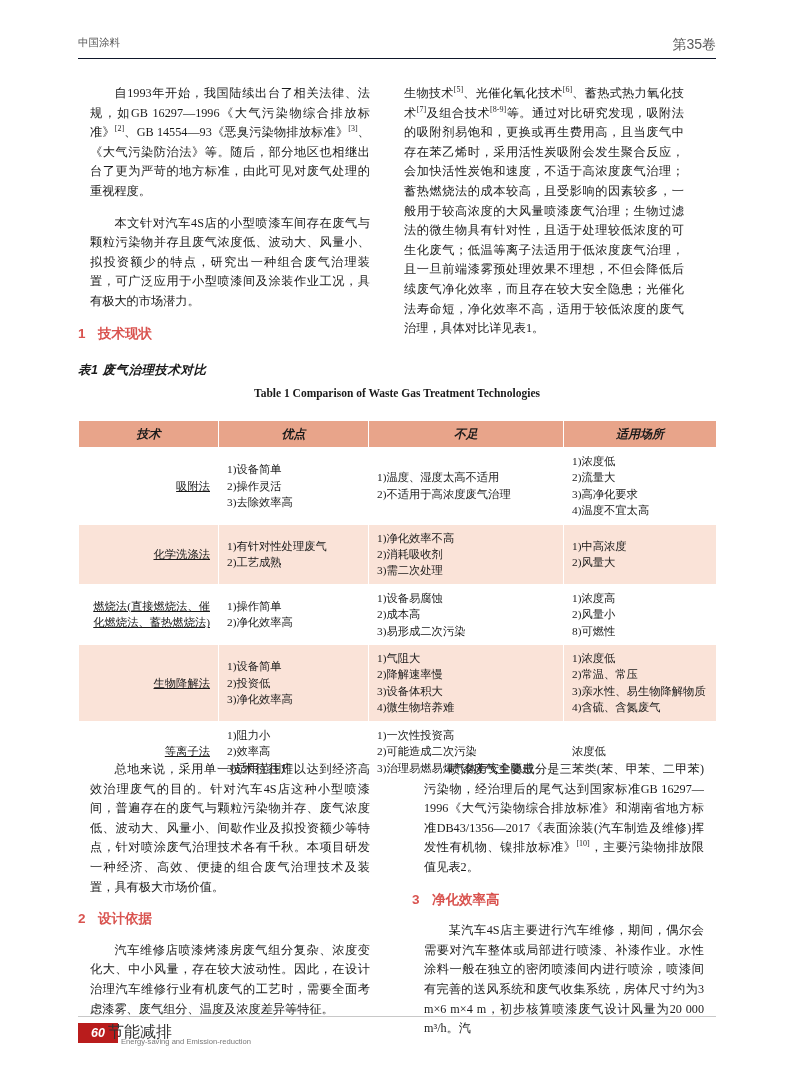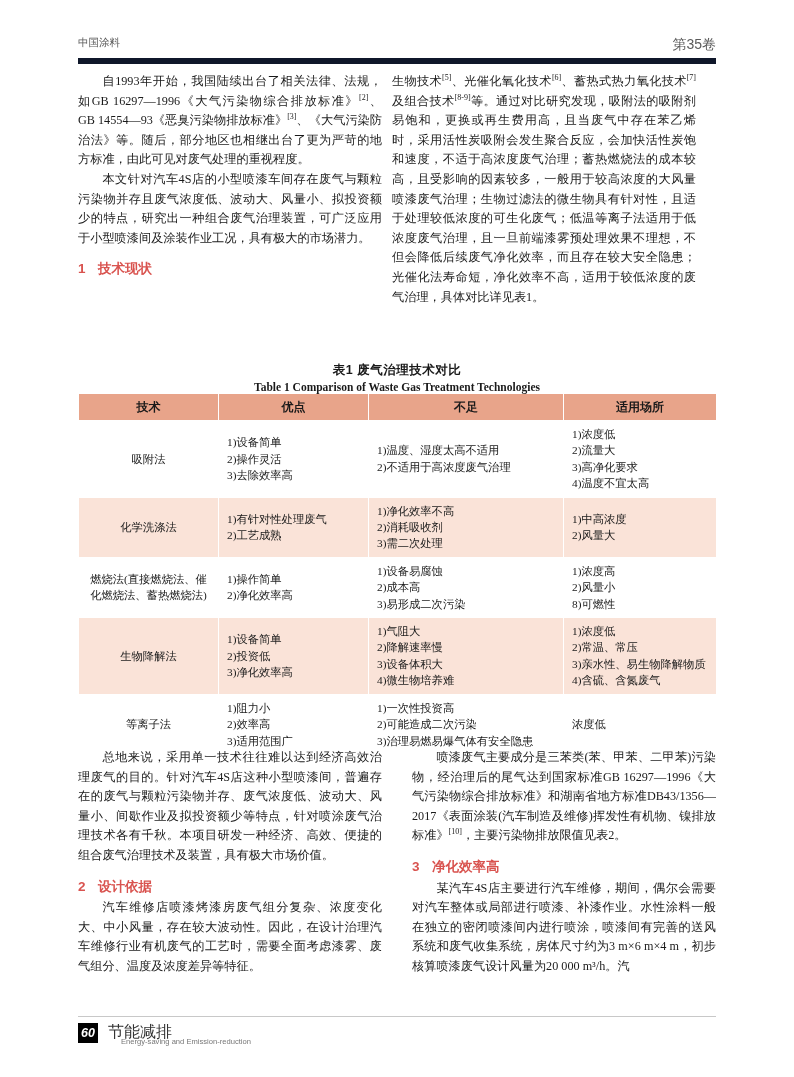--- a/index.html
+++ b/index.html
@@ -23,21 +23,21 @@
     box-sizing: border-box;
   }
 
   
   .header-bar {
     position: absolute;
     left: 78px;
     top: 36px;
     width: 638px;
     height: 22px;
-    border-bottom: 6px solid #0f172a;
+    border-bottom: 1px solid #0f172a;
   }
   .header-left {
     position: absolute;
     left: 0;
     top: 0;
     font-size: 10.5px;
     color: #5a5a5a;
     font-family: "Liberation Sans", sans-serif;
   }
   .header-right {
@@ -58,21 +58,21 @@
     text-align: justify;
     text-justify: inter-ideograph;
   }
   .col-left { left: 78px; top: 72px; }
   .col-right { left: 392px; top: 72px; }
 
   .col-left-lower { left: 78px; top: 748px; }
   .col-right-lower { left: 412px; top: 748px; }
 
   p {
-    margin: 0;
+    margin: 12px;
     text-indent: 2em;
   }
   p.noindent { text-indent: 0; }
 
   .sec-head {
     margin: 11px 0 2px 0;
     color: #d9534f;
     font-family: "Liberation Sans", sans-serif;
     font-weight: bold;
     font-size: 13.5px;
@@ -90,61 +90,63 @@
   }
 
   
   .table-wrap {
     position: absolute;
     left: 78px;
     top: 362px;
     width: 638px;
   }
   .tbl-title-cn {
-    text-align: center;
+    text-align: left;
     font-family: "Liberation Sans", sans-serif;
     font-weight: bold;
     font-size: 12.5px;
-    margin-bottom: 2px;
+    margin-bottom: 8px;
     letter-spacing: 0.5px;
+    font-style: italic;
   }
   .tbl-title-en {
     text-align: center;
     font-family: "Liberation Serif", serif;
     font-weight: bold;
     font-size: 11.5px;
-    margin-bottom: 0;
+    margin-bottom: 21px;
   }
   table.data {
     border-collapse: collapse;
     width: 638px;
     table-layout: fixed;
   }
   table.data th {
     background: #e8a48a;
     color: #1a1a1a;
     font-family: "Liberation Sans", sans-serif;
     font-weight: bold;
     font-size: 12px;
     height: 24px;
     border: 1px solid #ffffff;
     text-align: center;
     vertical-align: middle;
+    font-style: italic;
   }
   table.data td {
     border: 1px solid #ffffff;
     font-size: 11.3px;
     line-height: 16.4px;
     padding: 5px 8px;
     vertical-align: middle;
     color: #1a1a1a;
   }
   table.data tr.shade td { background: #fae3d8; }
   table.data tr.plain td { background: #ffffff; }
-  td.c-tech { text-align: center; }
+  td.c-tech { text-align: right; text-decoration: underline; }
   td.c-mid { text-align: left; }
 
   
   .footer {
     position: absolute;
     left: 78px;
     top: 1016px;
     width: 638px;
     height: 40px;
   }
@@ -152,23 +154,23 @@
     position: absolute;
     left: 0;
     top: 0;
     width: 638px;
     border-top: 1px solid #c8c8c8;
   }
   .pagenum {
     position: absolute;
     left: 0;
     top: 7px;
-    width: 20px;
+    width: 40px;
     height: 20px;
-    background: #000000;
+    background: #b91c1c;
     color: #ffffff;
     font-family: "Liberation Sans", sans-serif;
     font-weight: bold;
     font-size: 12.5px;
     text-align: center;
     line-height: 20px;
     font-style: italic;
   }
   .footer-cn {
     position: absolute;

